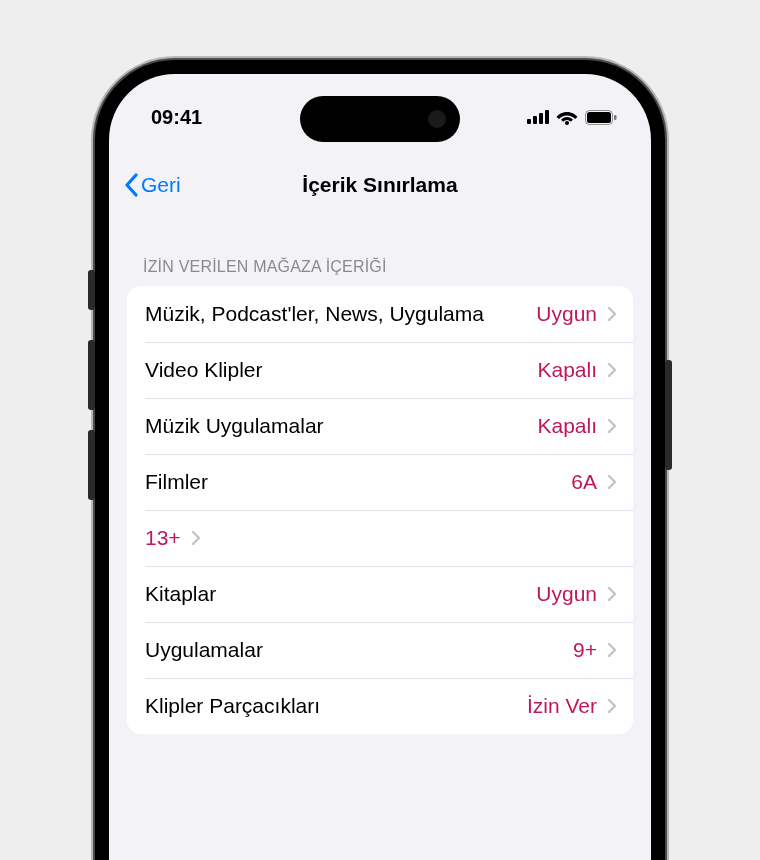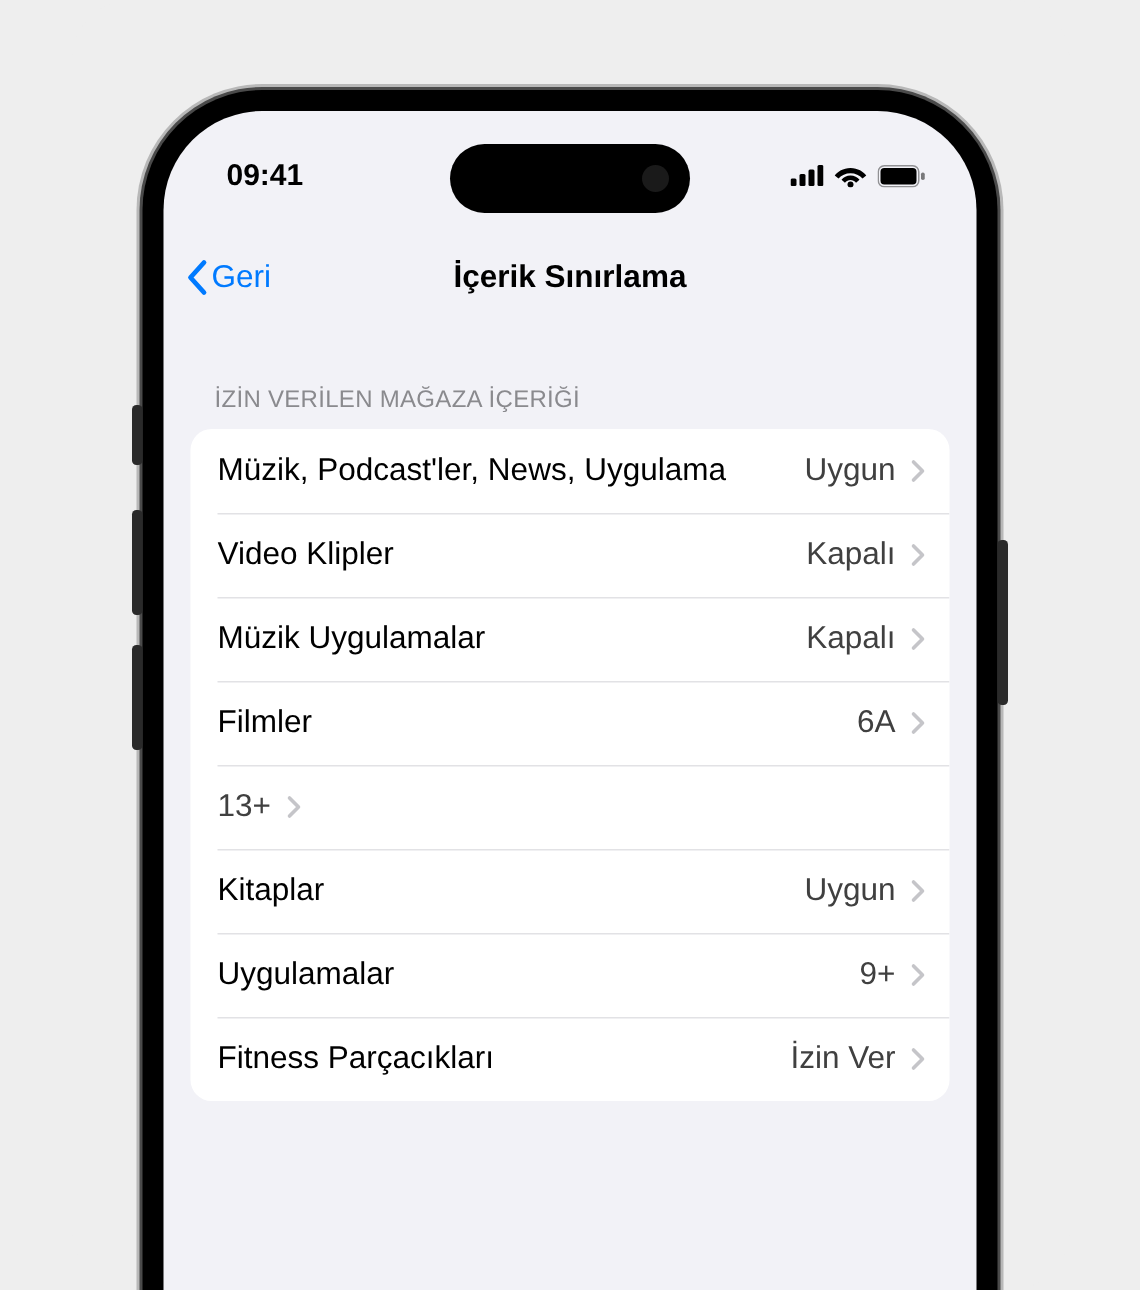--- a/index.html
+++ b/index.html
@@ -151,21 +151,21 @@
     flex: 1;
     font-size: 21px;
     color: #000;
     white-space: nowrap;
     overflow: hidden;
     text-overflow: ellipsis;
     padding-right: 6px;
   }
   .row-value {
     font-size: 21px;
-    color: #404040;
+    color: #be185d;
   }
   .chevron {
     margin-left: 10px;
     flex-shrink: 0;
   }
 </style>
 </head>
 <body>
 
 <div class="canvas">
@@ -263,21 +263,21 @@
 
           <div class="row">
             <span class="row-label">Uygulamalar</span>
             <span class="row-value">9+</span>
             <svg class="chevron" width="10" height="16" viewBox="0 0 10 16">
                 <polyline points="2,2 8,8 2,14" fill="none" stroke="#c5c5c9" stroke-width="2.4" stroke-linecap="round" stroke-linejoin="round"></polyline>
               </svg>
           </div>
 
           <div class="row">
-            <span class="row-label">Fitness Parçacıkları</span>
+            <span class="row-label">Klipler Parçacıkları</span>
             <span class="row-value">İzin Ver</span>
             <svg class="chevron" width="10" height="16" viewBox="0 0 10 16">
                 <polyline points="2,2 8,8 2,14" fill="none" stroke="#c5c5c9" stroke-width="2.4" stroke-linecap="round" stroke-linejoin="round"></polyline>
               </svg>
           </div>
 
         </div>
       </div>
 
     </div>

